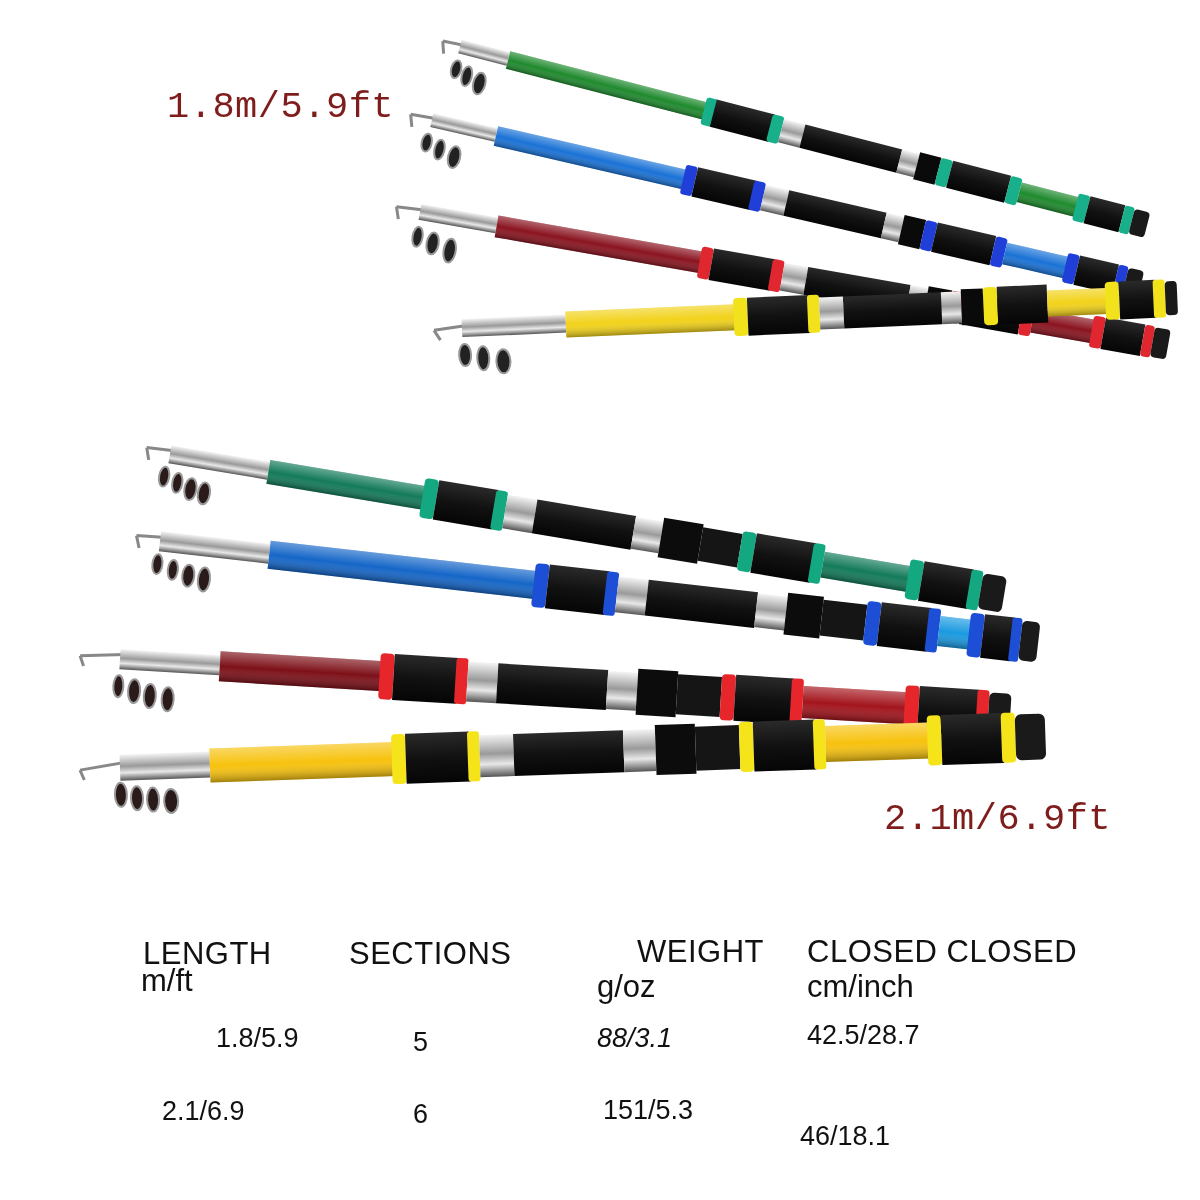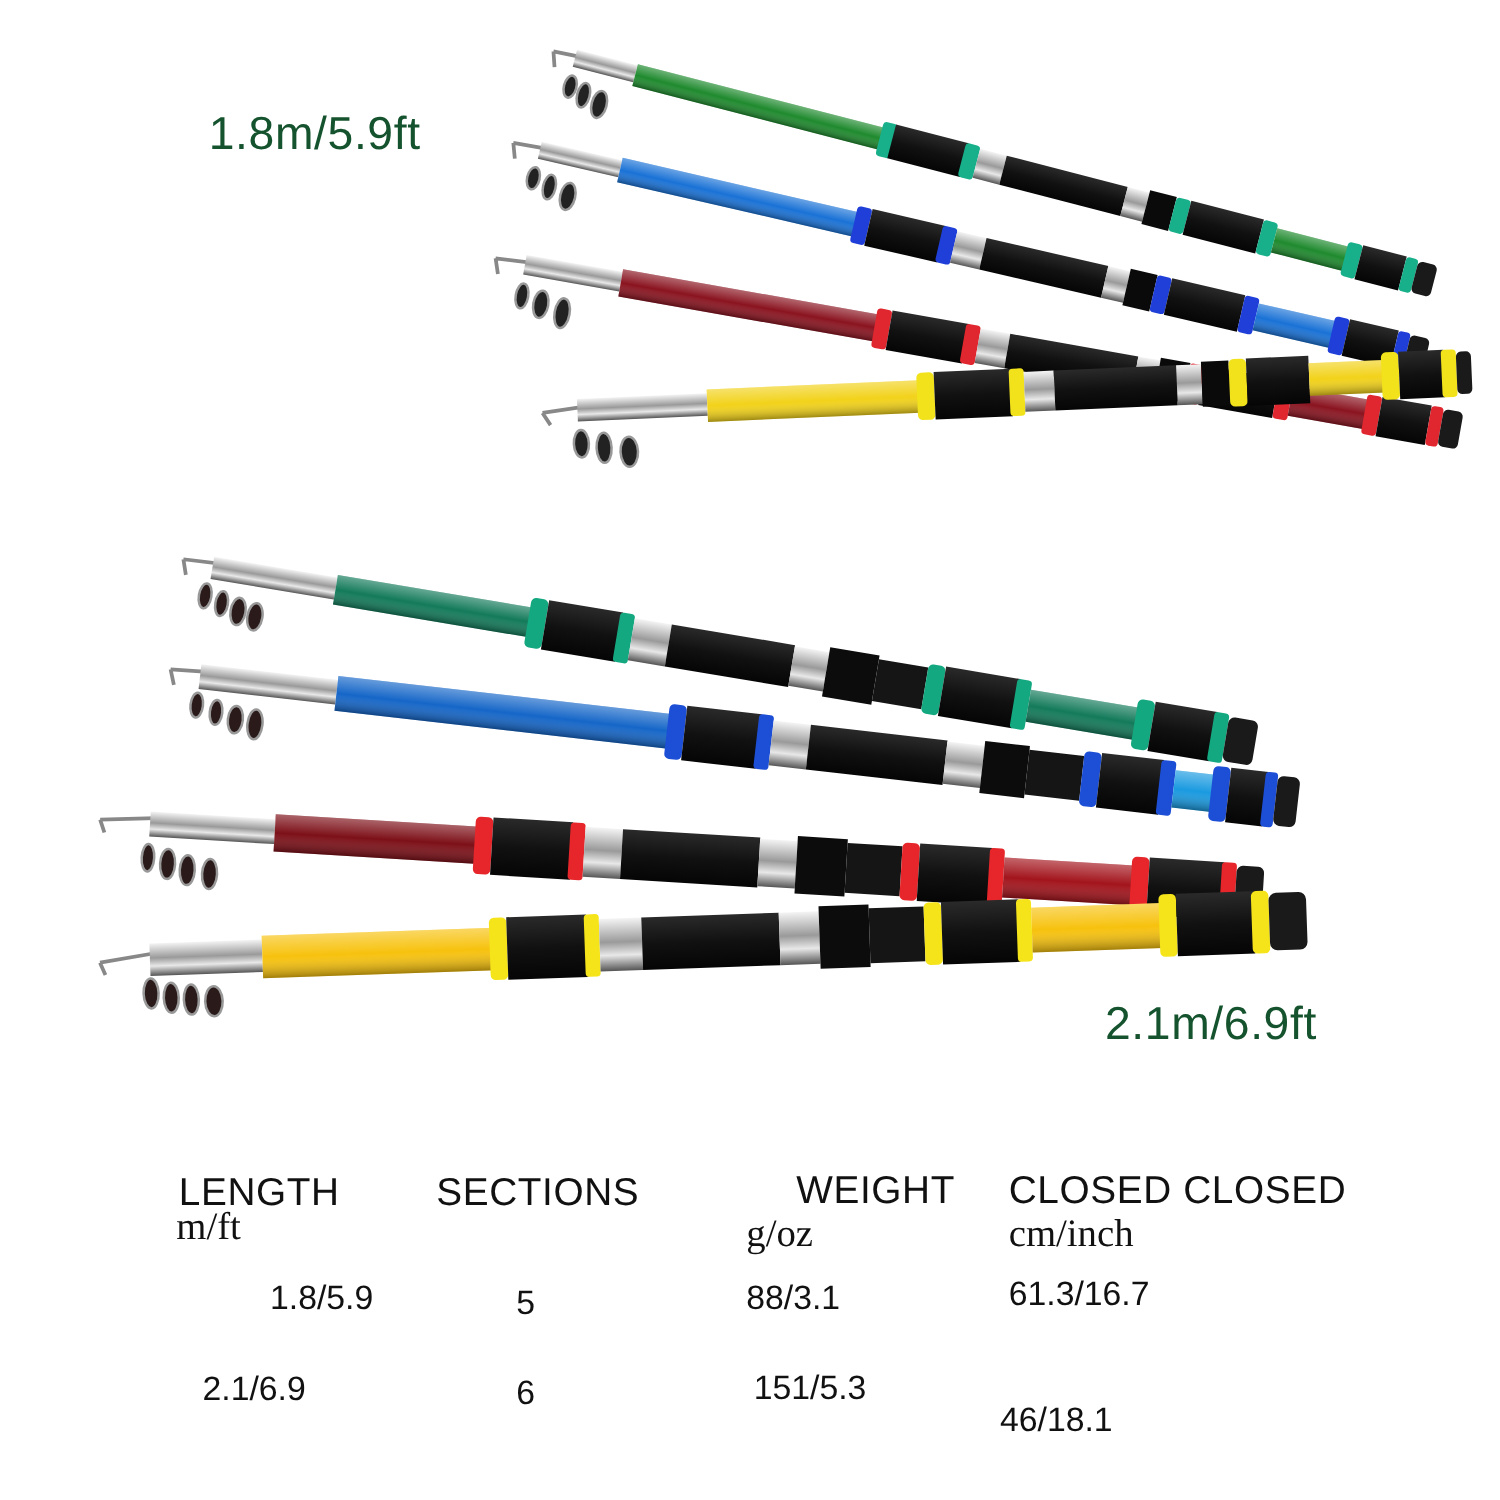--- a/index.html
+++ b/index.html
@@ -1,23 +1,23 @@
 <!DOCTYPE html>
 <html><head>
 <meta charset="utf-8">
 <style>
   html,body{margin:0;padding:0;background:#ffffff;}
   body{width:1200px;height:1200px;position:relative;overflow:hidden;font-family:"Liberation Sans","DejaVu Sans",sans-serif;color:#111;}
-  .label{position:absolute;font-family:Liberation Sans, sans-serif;font-size:37px;color:#14532d;letter-spacing:0.5px;}
+  .label{position:absolute;font-family:Liberation Mono, monospace;font-size:37px;color:#7f1d1d;letter-spacing:0.5px;}
   #label-top{left:167px;top:86px;}
   #label-bottom{left:884px;top:798px;}
   svg.rods{position:absolute;left:0;top:0;}
   .spec{position:absolute;font-family:"Liberation Sans","DejaVu Sans",sans-serif;color:#111;}
   .hdr{font-size:31px;line-height:28px;letter-spacing:0.5px;}
-  .unit{font-size:31px;line-height:30px;font-family:Liberation Serif, serif;}
+  .unit{font-size:31px;line-height:30px;}
   .cell{font-size:27px;}
 </style>
 </head>
 <body>
 
 <svg class="rods" width="1200" height="880" viewBox="0 0 1200 880">
   <defs>
     <linearGradient id="chrome" x1="0" y1="0" x2="0" y2="1">
       <stop offset="0" stop-color="#f4f4f4"></stop>
         <stop offset="0.45" stop-color="#9a9a9a"></stop>
@@ -278,20 +278,20 @@
   <div class="spec hdr" style="left:349px;top:940px;">SECTIONS</div>
 
   <div class="spec hdr" style="left:597px;top:938px;margin-left:40px;">WEIGHT</div>
   <div class="spec unit" style="left:597px;top:972px;">g/oz</div>
 
   <div class="spec hdr" style="left:807px;top:938px;">CLOSED CLOSED</div>
   <div class="spec unit" style="left:807px;top:972px;">cm/inch</div>
 
   <div class="spec cell" style="left:168px;top:1023px;margin-left:48px;">1.8/5.9</div>
   <div class="spec cell" style="left:413px;top:1027px;">5</div>
-  <div class="spec cell" style="left:597px;top:1023px;">88/3.1</div>
-  <div class="spec cell" style="left:807px;top:1020px;">61.3/16.7</div>
+  <div class="spec cell" style="left:597px;top:1023px;font-style:italic;">88/3.1</div>
+  <div class="spec cell" style="left:807px;top:1020px;">42.5/28.7</div>
 
   <div class="spec cell" style="left:162px;top:1096px;">2.1/6.9</div>
   <div class="spec cell" style="left:413px;top:1099px;">6</div>
   <div class="spec cell" style="left:603px;top:1095px;">151/5.3</div>
   <div class="spec cell" style="left:800px;top:1097px;margin-top:24px;">46/18.1</div>
 </div>
 
 </body></html>

